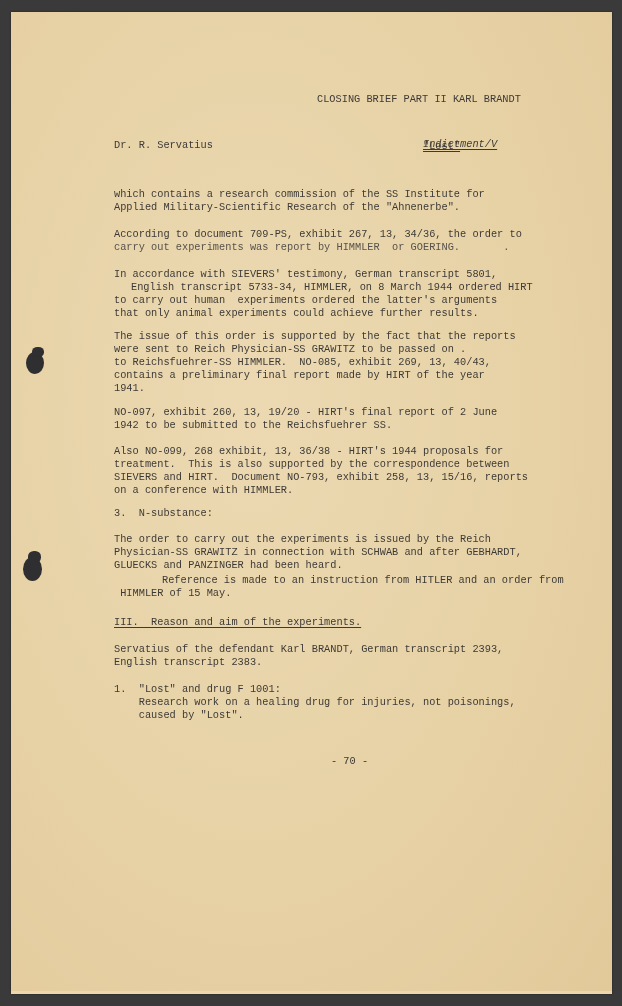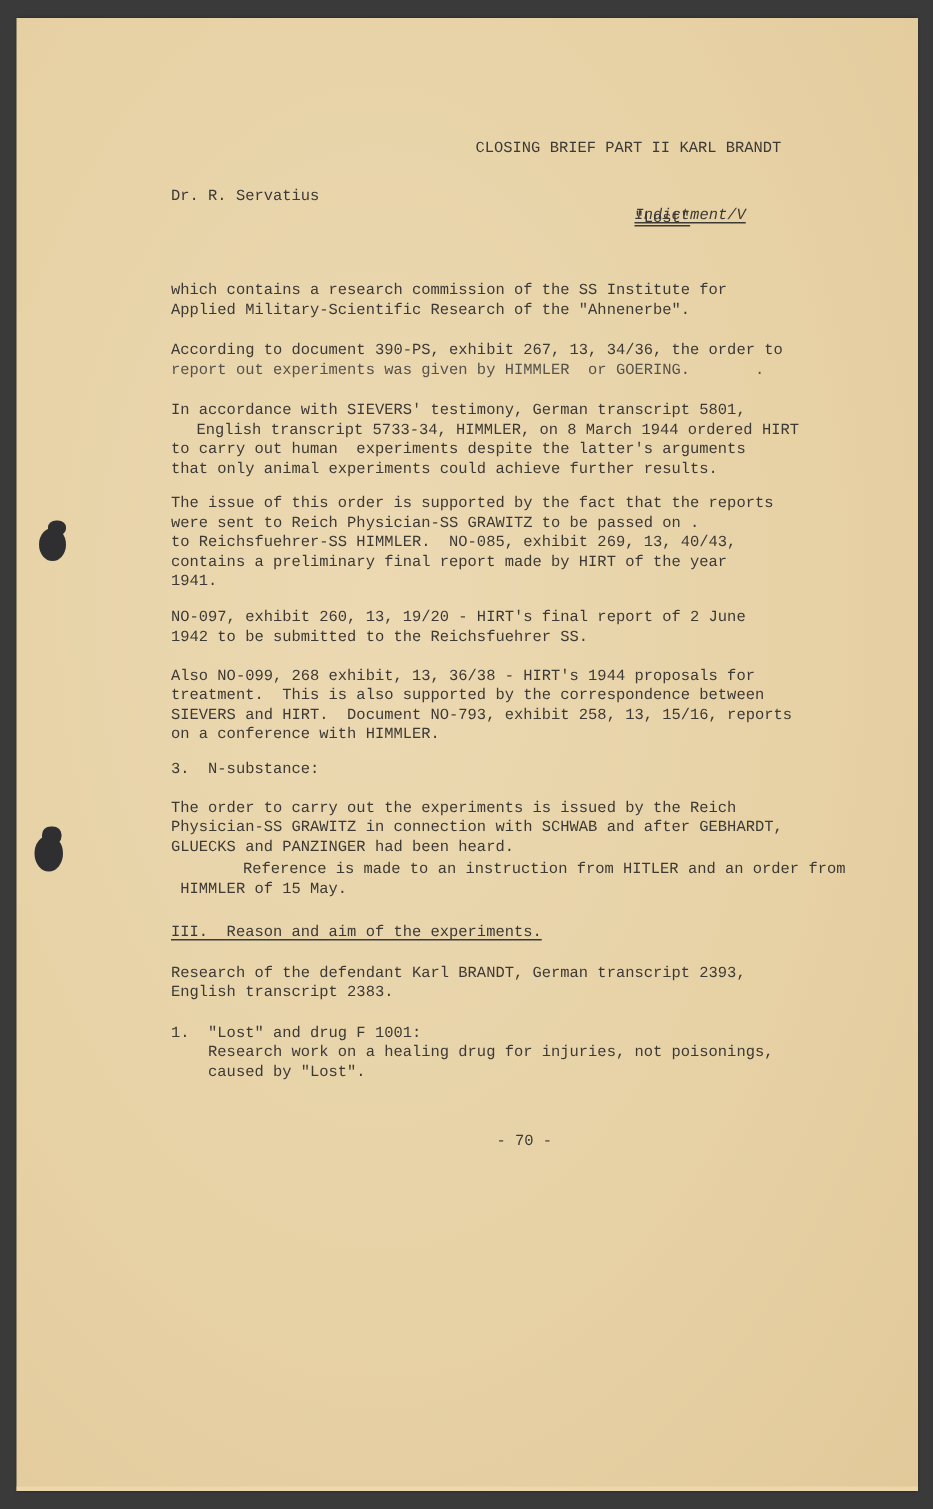--- a/index.html
+++ b/index.html
@@ -36,33 +36,33 @@
 <div class="paper"></div>
 
 <div class="blot" style="left:26px; top:352px; width:18px; height:22px;">
   <div class="knob" style="left:6px; top:-5px; width:12px; height:10px;"></div>
 </div>
 <div class="blot" style="left:23px; top:557px; width:19px; height:24px;">
   <div class="knob" style="left:5px; top:-6px; width:13px; height:12px;"></div>
 </div>
 
 <div class="line" style="left:317px; top:93px;">CLOSING BRIEF PART II KARL BRANDT</div>
-<div class="line" style="left:114px; top:125px;">Dr. R. Servatius</div>
+<div class="line" style="left:114px; top:139px;">Dr. R. Servatius</div>
 <div class="line u" style="left:423px; top:140px;">"Lost"</div>
 <div class="line u" style="left:423px; top:138px;font-style:italic;">Indictment/V</div>
 
 <div class="line" style="left:114px; top:188px;">which contains a research commission of the SS Institute for</div>
 <div class="line" style="left:114px; top:201px;text-align:right;">Applied Military-Scientific Research of the "Ahnenerbe".</div>
 
-<div class="line" style="left:114px; top:228px;">According to document 390-PS, exhibit 267, 13, 34/36, the order to</div>
-<div class="line faint" style="left:114px; top:241px;">report out experiments was given by HIMMLER  or GOERING.       .</div>
+<div class="line" style="left:114px; top:228px;">According to document 709-PS, exhibit 267, 13, 34/36, the order to</div>
+<div class="line faint" style="left:114px; top:241px;">carry out experiments was report by HIMMLER  or GOERING.       .</div>
 
 <div class="line" style="left:114px; top:268px;">In accordance with SIEVERS' testimony, German transcript 5801,</div>
 <div class="line" style="left:114px; top:281px;margin-left:17px;">English transcript 5733-34, HIMMLER, on 8 March 1944 ordered HIRT</div>
-<div class="line" style="left:114px; top:294px;">to carry out human  experiments despite the latter's arguments</div>
+<div class="line" style="left:114px; top:294px;">to carry out human  experiments ordered the latter's arguments</div>
 <div class="line" style="left:114px; top:307px;text-align:right;">that only animal experiments could achieve further results.</div>
 
 <div class="line" style="left:114px; top:330px;">The issue of this order is supported by the fact that the reports</div>
 <div class="line" style="left:114px; top:343px;">were sent to Reich Physician-SS GRAWITZ to be passed on .</div>
 <div class="line" style="left:114px; top:356px;">to Reichsfuehrer-SS HIMMLER.  NO-085, exhibit 269, 13, 40/43,</div>
 <div class="line" style="left:114px; top:369px;">contains a preliminary final report made by HIRT of the year</div>
 <div class="line" style="left:114px; top:382px;">1941.</div>
 
 <div class="line" style="left:114px; top:406px;">NO-097, exhibit 260, 13, 19/20 - HIRT's final report of 2 June</div>
 <div class="line" style="left:114px; top:419px;">1942 to be submitted to the Reichsfuehrer SS.</div>
@@ -75,20 +75,20 @@
 <div class="line" style="left:114px; top:507px;">3.  N-substance:</div>
 
 <div class="line" style="left:114px; top:533px;">The order to carry out the experiments is issued by the Reich</div>
 <div class="line" style="left:114px; top:546px;">Physician-SS GRAWITZ in connection with SCHWAB and after GEBHARDT,</div>
 <div class="line" style="left:114px; top:559px;">GLUECKS and PANZINGER had been heard.</div>
 <div class="line" style="left:114px; top:574px;margin-left:48px;">Reference is made to an instruction from HITLER and an order from</div>
 <div class="line" style="left:114px; top:587px;"> HIMMLER of 15 May.</div>
 
 <div class="line u" style="left:114px; top:616px;">III.  Reason and aim of the experiments.</div>
 
-<div class="line" style="left:114px; top:643px;">Research of the defendant Karl BRANDT, German transcript 2393,</div>
+<div class="line" style="left:114px; top:643px;">Servatius of the defendant Karl BRANDT, German transcript 2393,</div>
 <div class="line" style="left:114px; top:656px;">English transcript 2383.</div>
 
 <div class="line" style="left:114px; top:683px;">1.  "Lost" and drug F 1001:</div>
 <div class="line" style="left:114px; top:696px;">    Research work on a healing drug for injuries, not poisonings,</div>
 <div class="line" style="left:114px; top:709px;">    caused by "Lost".</div>
 
 <div class="line" style="left:311px; top:755px;margin-left:20px;">- 70 -</div>
 
 </body></html>

